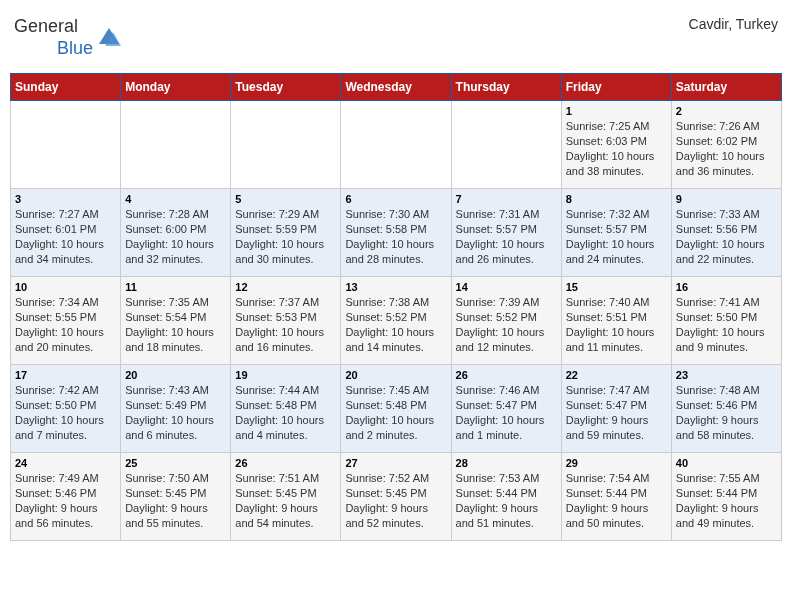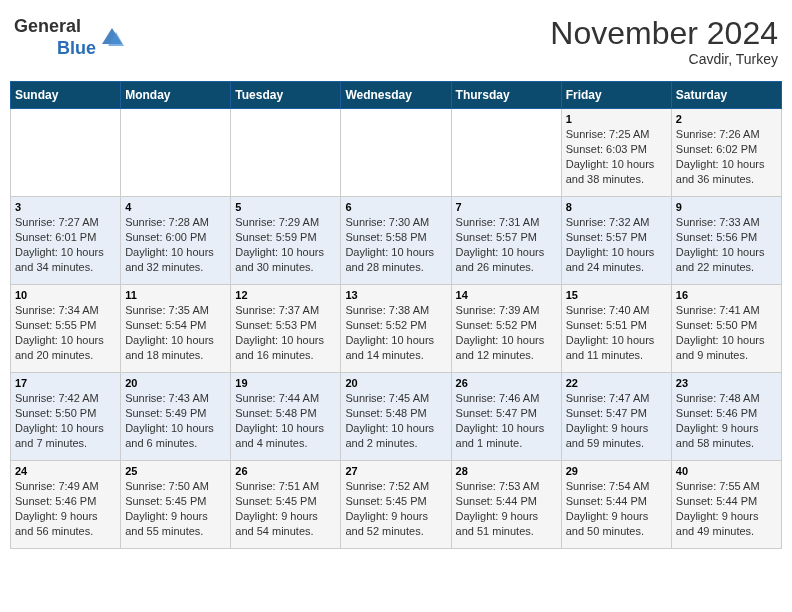--- a/index.html
+++ b/index.html
@@ -17,21 +17,21 @@
       margin-bottom: 8px;
       padding: 6px 4px;
     }
     .logo {
       display: flex;
       align-items: center;
       gap: 2px;
     }
     .logo-text {
       font-size: 18px;
-      font-weight: bold;
+      font-weight: normal;
       line-height: 1.2;
     }
     .logo-general { color: #333; }
     .logo-blue { color: #2a6eb5; margin-left: 43px; }
     .logo-icon {
       width: 28px;
       height: 28px;
     }
     .title-block {
       text-align: right;
@@ -45,21 +45,21 @@
     .location {
       font-size: 14px;
       color: #333;
     }
     table {
       width: 100%;
       border-collapse: collapse;
       font-size: 10px;
     }
     thead tr th {
-      background-color: #0c4a6e;
+      background-color: #b91c1c;
       color: #fff;
       padding: 6px 4px;
       text-align: left;
       font-size: 12px;
       font-weight: bold;
       border: 1px solid #1a5ea0;
     }
     tbody tr td {
       border: 1px solid #ccc;
       vertical-align: top;
@@ -97,21 +97,20 @@
     <div class="logo-text">
       <span class="logo-general">General</span><br>
       <span class="logo-blue">Blue</span>
     </div>
     <svg class="logo-icon" viewBox="0 0 28 28">
       <polygon points="14,4 24,20 4,20" fill="#2a6eb5" opacity="0.85"></polygon>
       <polygon points="18,8 26,22 10,22" fill="#4a8ed5" opacity="0.7"></polygon>
     </svg>
   </div>
   <div class="title-block">
-    <div class="month-title">November 2024</div>
     <div class="location">Cavdir, Turkey</div>
   </div>
 </div>
 
 <table>
   <thead>
     <tr>
     <th>Sunday</th>
         <th>Monday</th>
         <th>Tuesday</th>

